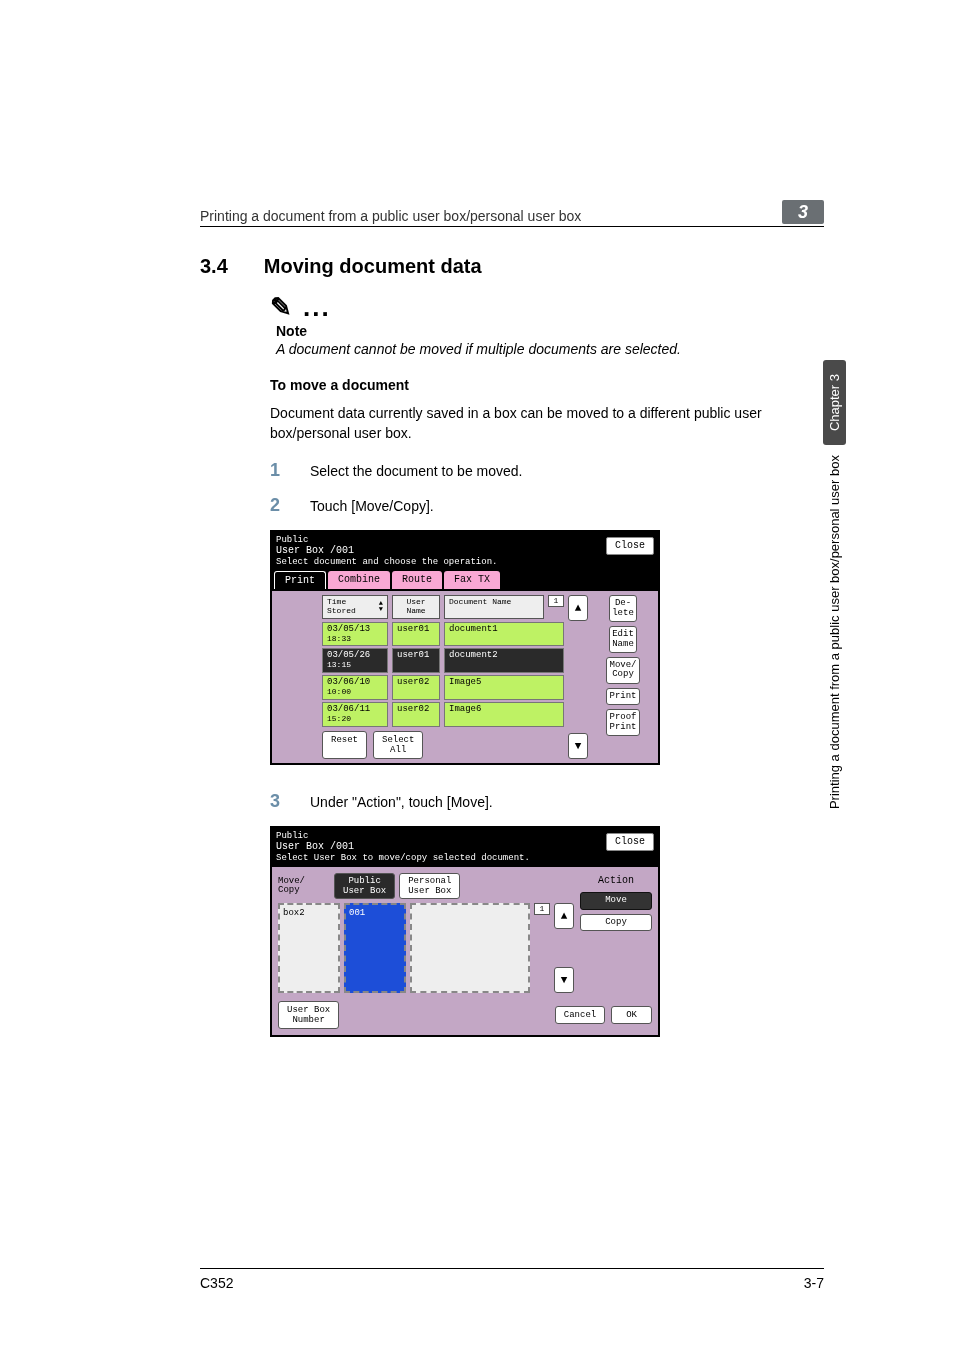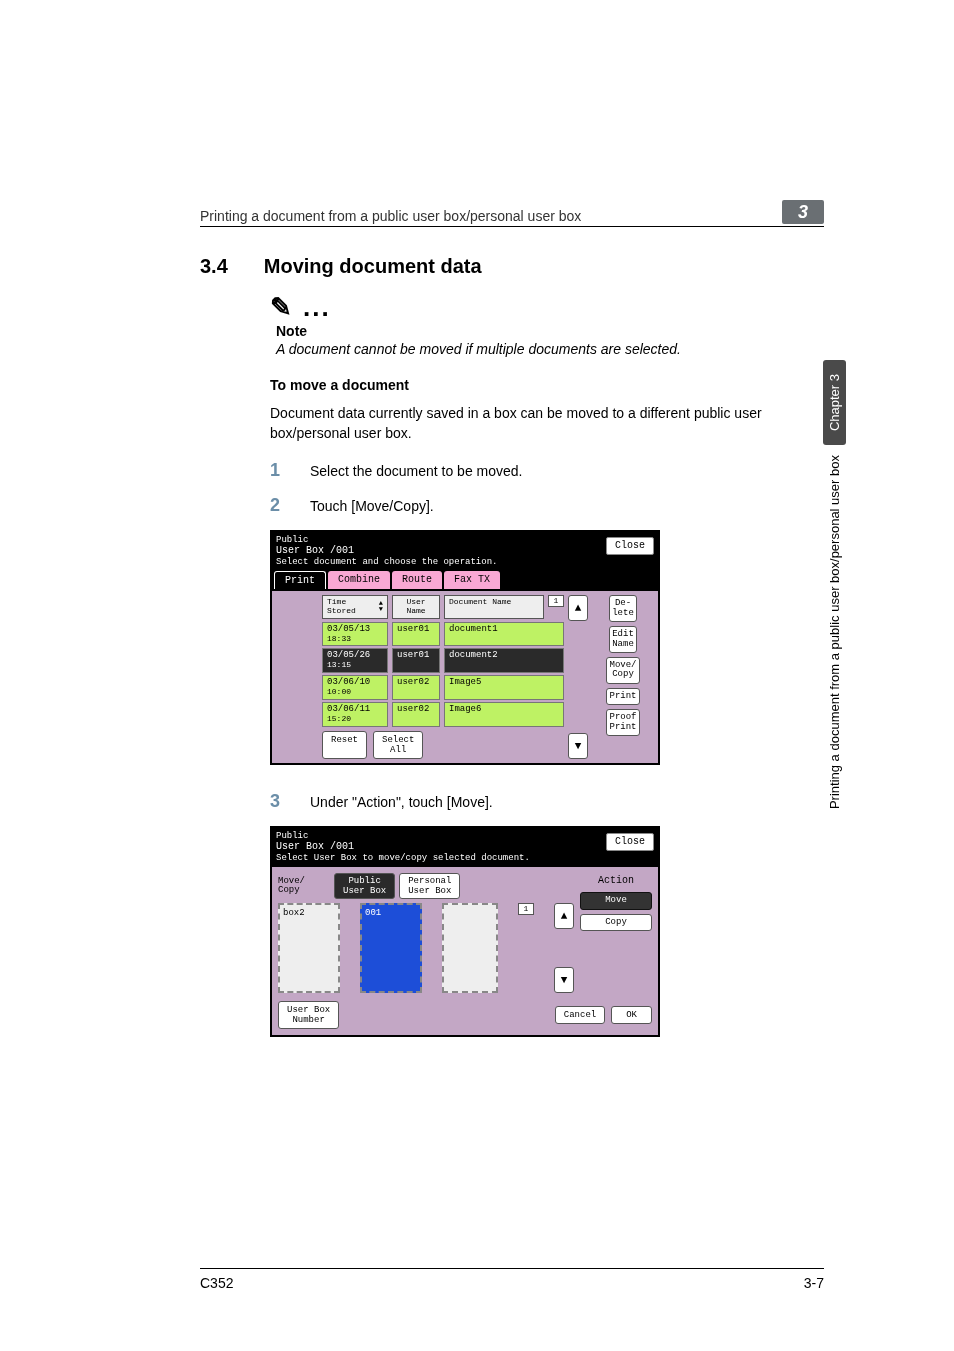--- a/index.html
+++ b/index.html
@@ -190,21 +190,21 @@
     .bottom-row { display:flex; gap:6px; margin-top:4px; }
     .bbtn { background:#fff; border:1px solid #555; border-radius:3px; padding:3px 8px; font-size:9px;}
     .panel2-body {
       background:#c3a7c5; padding:6px; display:flex; gap:6px;
     }
     .left-area { flex:1; display:flex; flex-direction:column; gap:4px;}
     .tab2row { display:flex; gap:4px; align-items:center;}
     .lbl-move { width:52px; color:#000; padding:2px 0; font-size:9px; line-height:1.05;}
     .tab2 { background:#fff; color:#000; border:1px solid #555; border-radius:3px; padding:2px 8px; font-size:9px;}
     .tab2.active { background:#2a2a2a; color:#fff;}
-    .listbox { display:flex; gap:20px;}
+    .listbox { display:flex; gap:4px;}
     .colbox { background:#eee; border:2px dashed #888; padding:3px; width:62px; font-size:9px;}
     .bigarea { flex:1; background:#eee; border:2px dashed #888;}
     .right-actions { width:72px; display:flex; flex-direction:column; gap:4px;}
     .action-head { color:#000; font-size:10px; text-align:center; padding:2px; }
     .panel-bottom2 { display:flex; justify-content:space-between; align-items:center; background:#c3a7c5; padding:2px 6px 6px 6px;}
     .footer {
       position: absolute;
       bottom: 60px;
       left: 200px;
       right: 130px;

